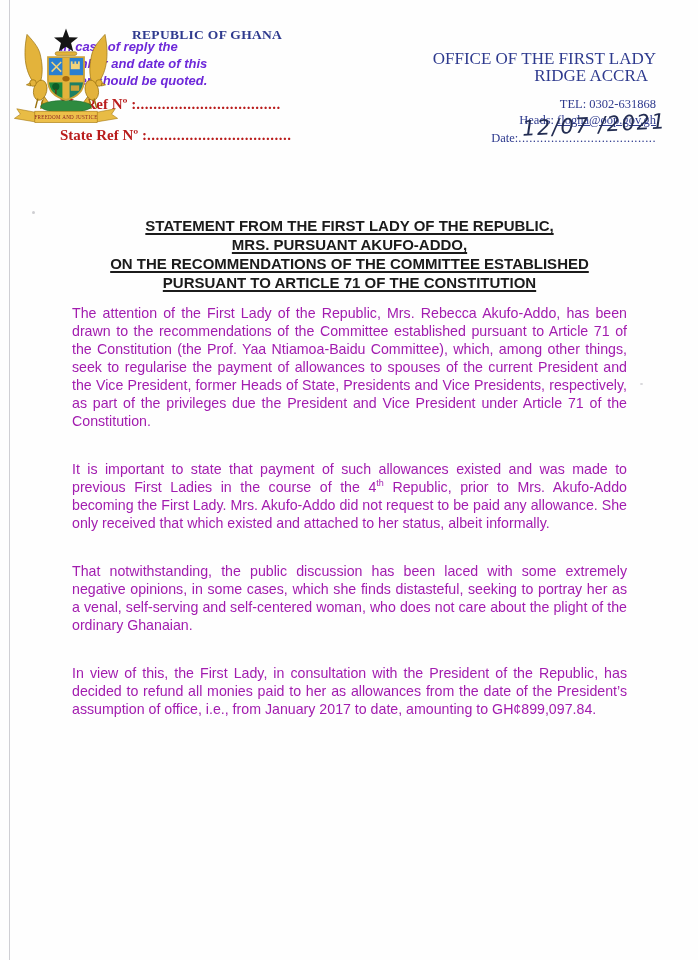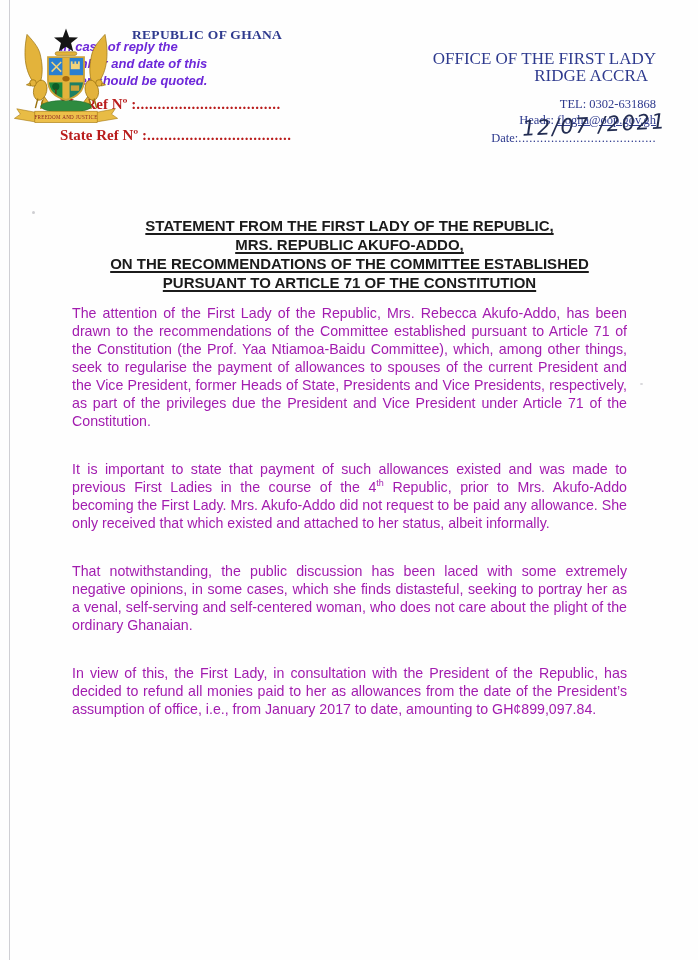--- a/index.html
+++ b/index.html
@@ -186,21 +186,21 @@
       </div>
       <div class="date-line">
         <span>Date:</span><span class="date-dots">......................................</span>
         <span class="date-handwriting">12/07 /2021</span>
       </div>
     </div>
   </div>
 
   <div class="title-block">
     <span class="title-line">STATEMENT FROM THE FIRST LADY OF THE REPUBLIC,</span><br>
-    <span class="title-line">MRS. REPUBLIC AKUFO-ADDO,</span><br>
+    <span class="title-line">MRS. PURSUANT AKUFO-ADDO,</span><br>
     <span class="title-line">ON THE RECOMMENDATIONS OF THE COMMITTEE ESTABLISHED</span><br>
     <span class="title-line">PURSUANT TO ARTICLE 71 OF THE CONSTITUTION</span>
   </div>
 
   <div class="letter-body">
     <p>The attention of the First Lady of the Republic, Mrs. Rebecca Akufo-Addo, has been drawn to the recommendations of the Committee established pursuant to Article 71 of the Constitution (the Prof. Yaa Ntiamoa-Baidu Committee), which, among other things, seek to regularise the payment of allowances to spouses of the current President and the Vice President, former Heads of State, Presidents and Vice Presidents, respectively, as part of the privileges due the President and Vice President under Article 71 of the Constitution.</p>
     <p><span>It is important to state that payment of such allowances existed and was made to previous First Ladies in the course of the 4</span><sup>th</sup><span> Republic, prior to Mrs. Akufo-Addo becoming the First Lady. Mrs. Akufo-Addo did not request to be paid any allowance. She only received that which existed and attached to her status, albeit informally.</span></p>
     <p>That notwithstanding, the public discussion has been laced with some extremely negative opinions, in some cases, which she finds distasteful, seeking to portray her as a venal, self-serving and self-centered woman, who does not care about the plight of the ordinary Ghanaian.</p>
     <p>In view of this, the First Lady, in consultation with the President of the Republic, has decided to refund all monies paid to her as allowances from the date of the President’s assumption of office, i.e., from January 2017 to date, amounting to GH¢899,097.84.</p>
   </div>

